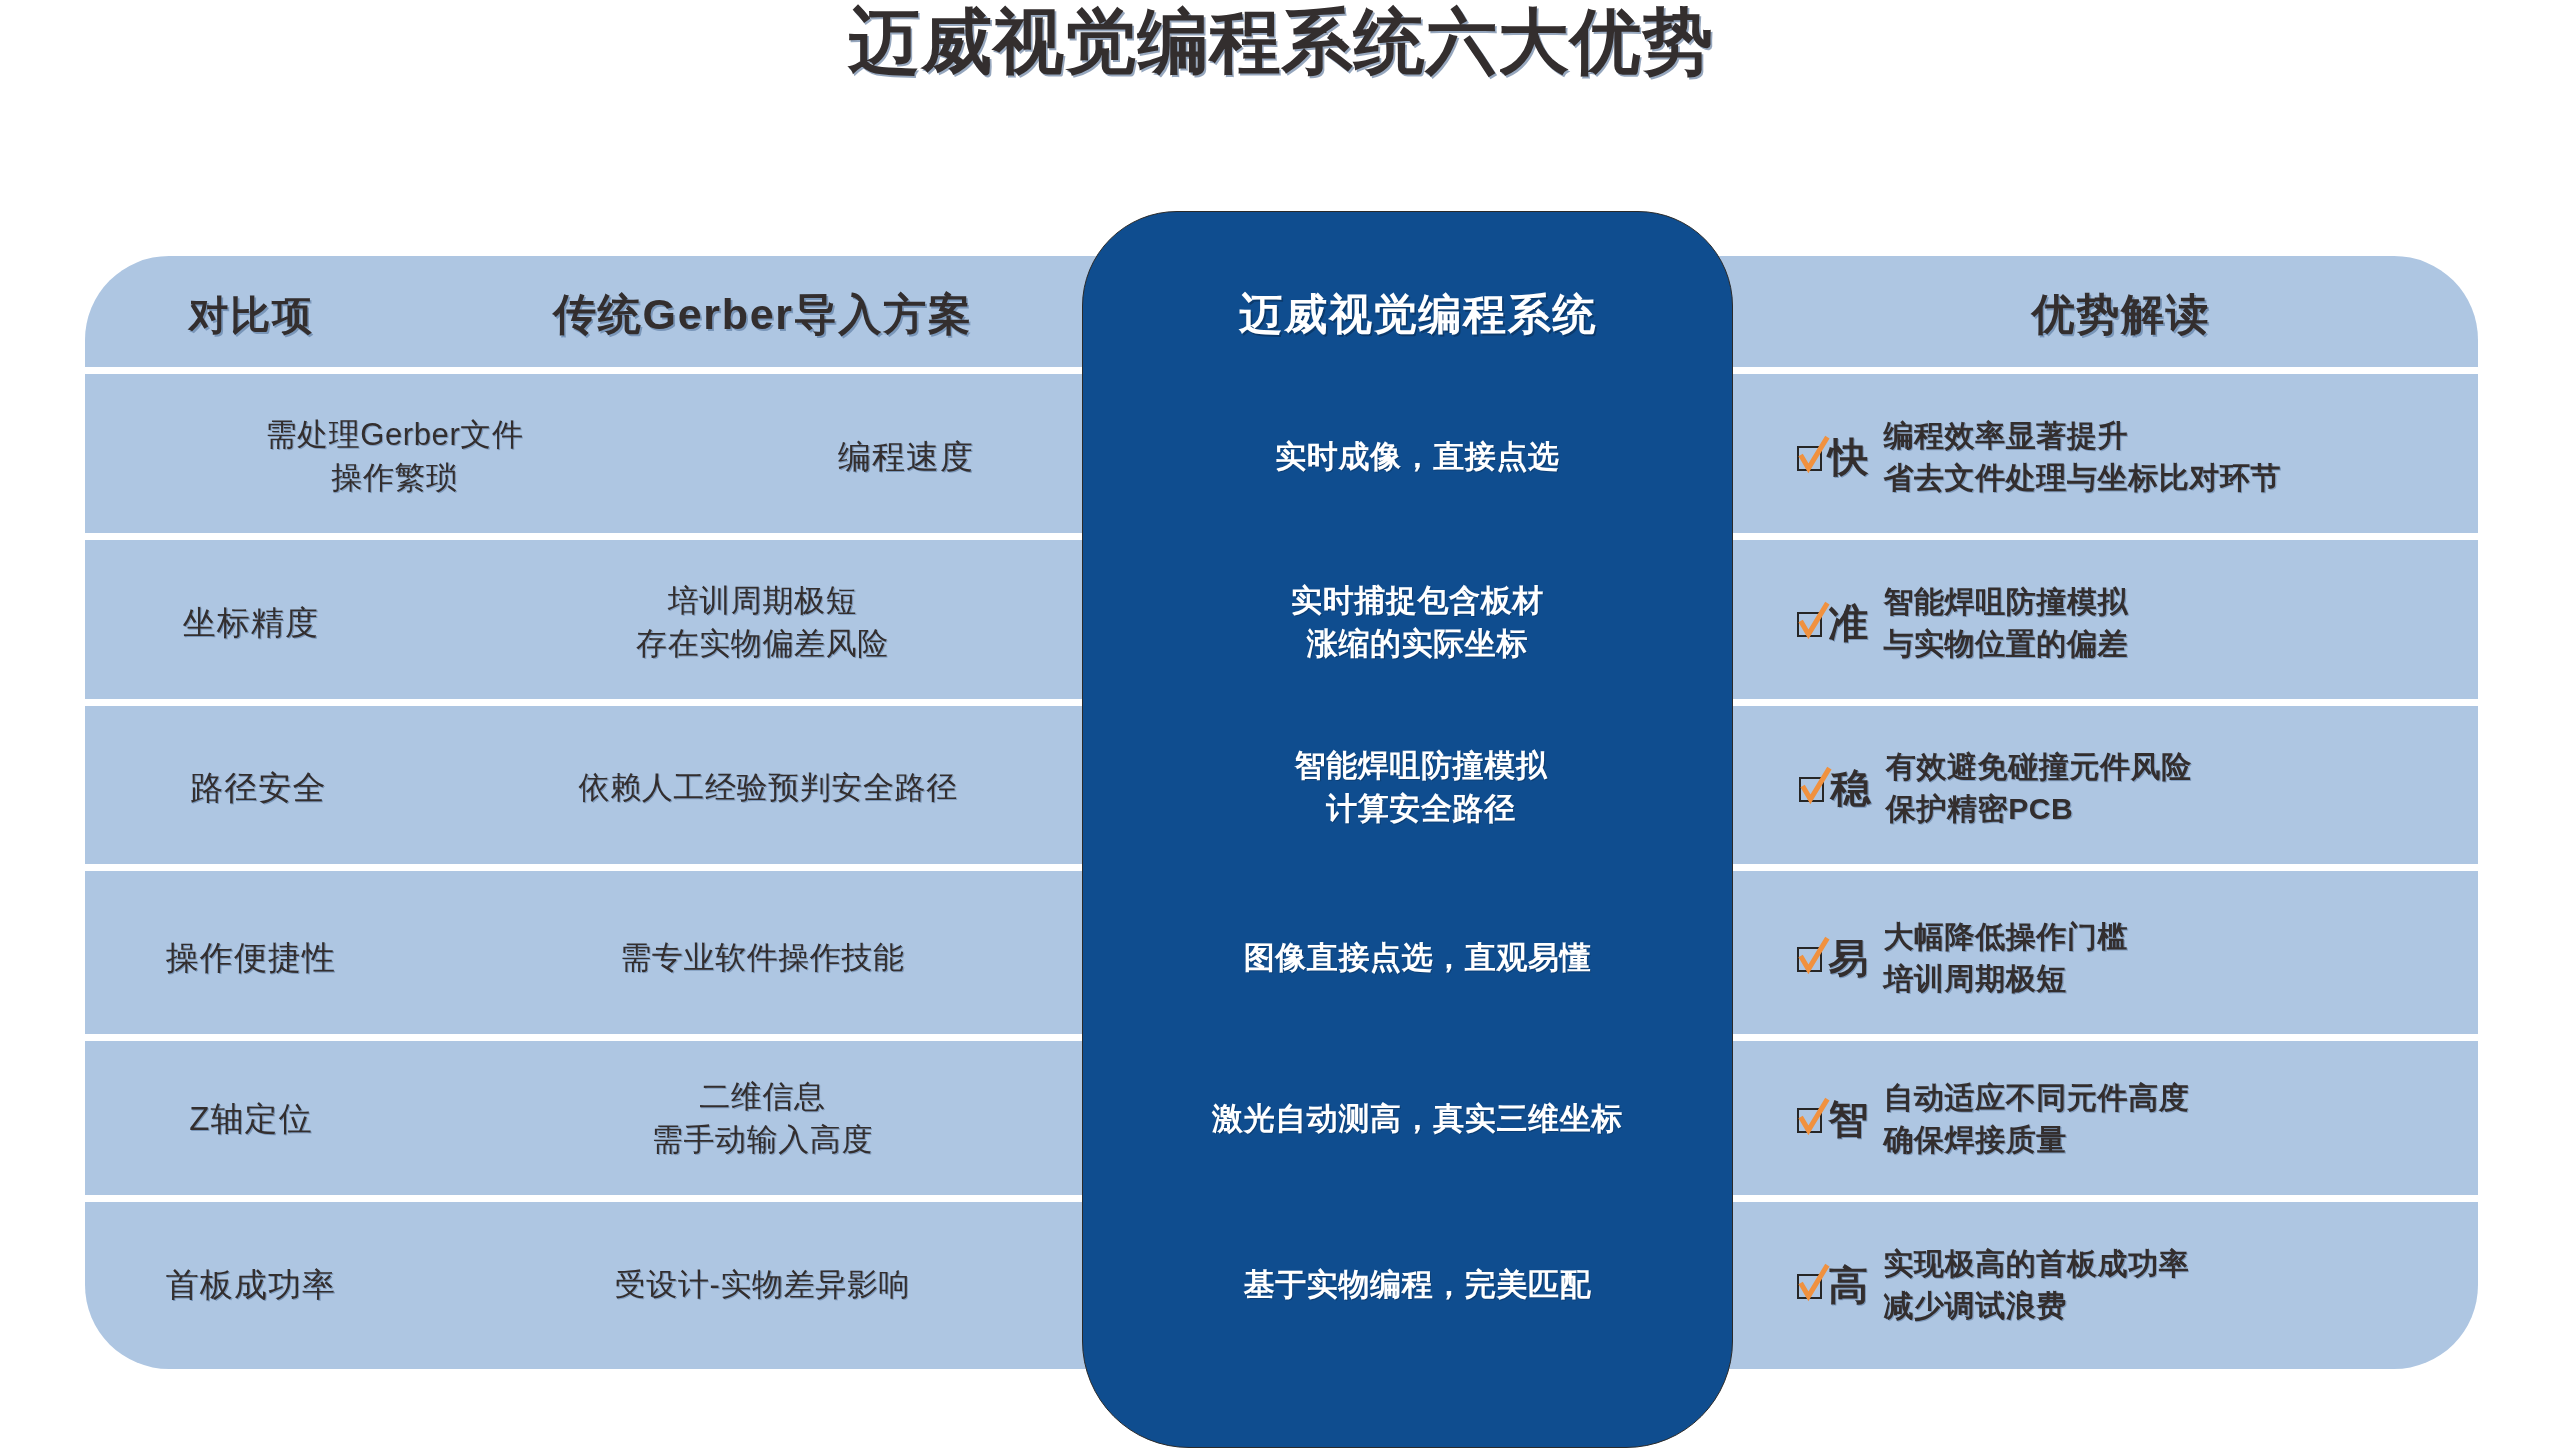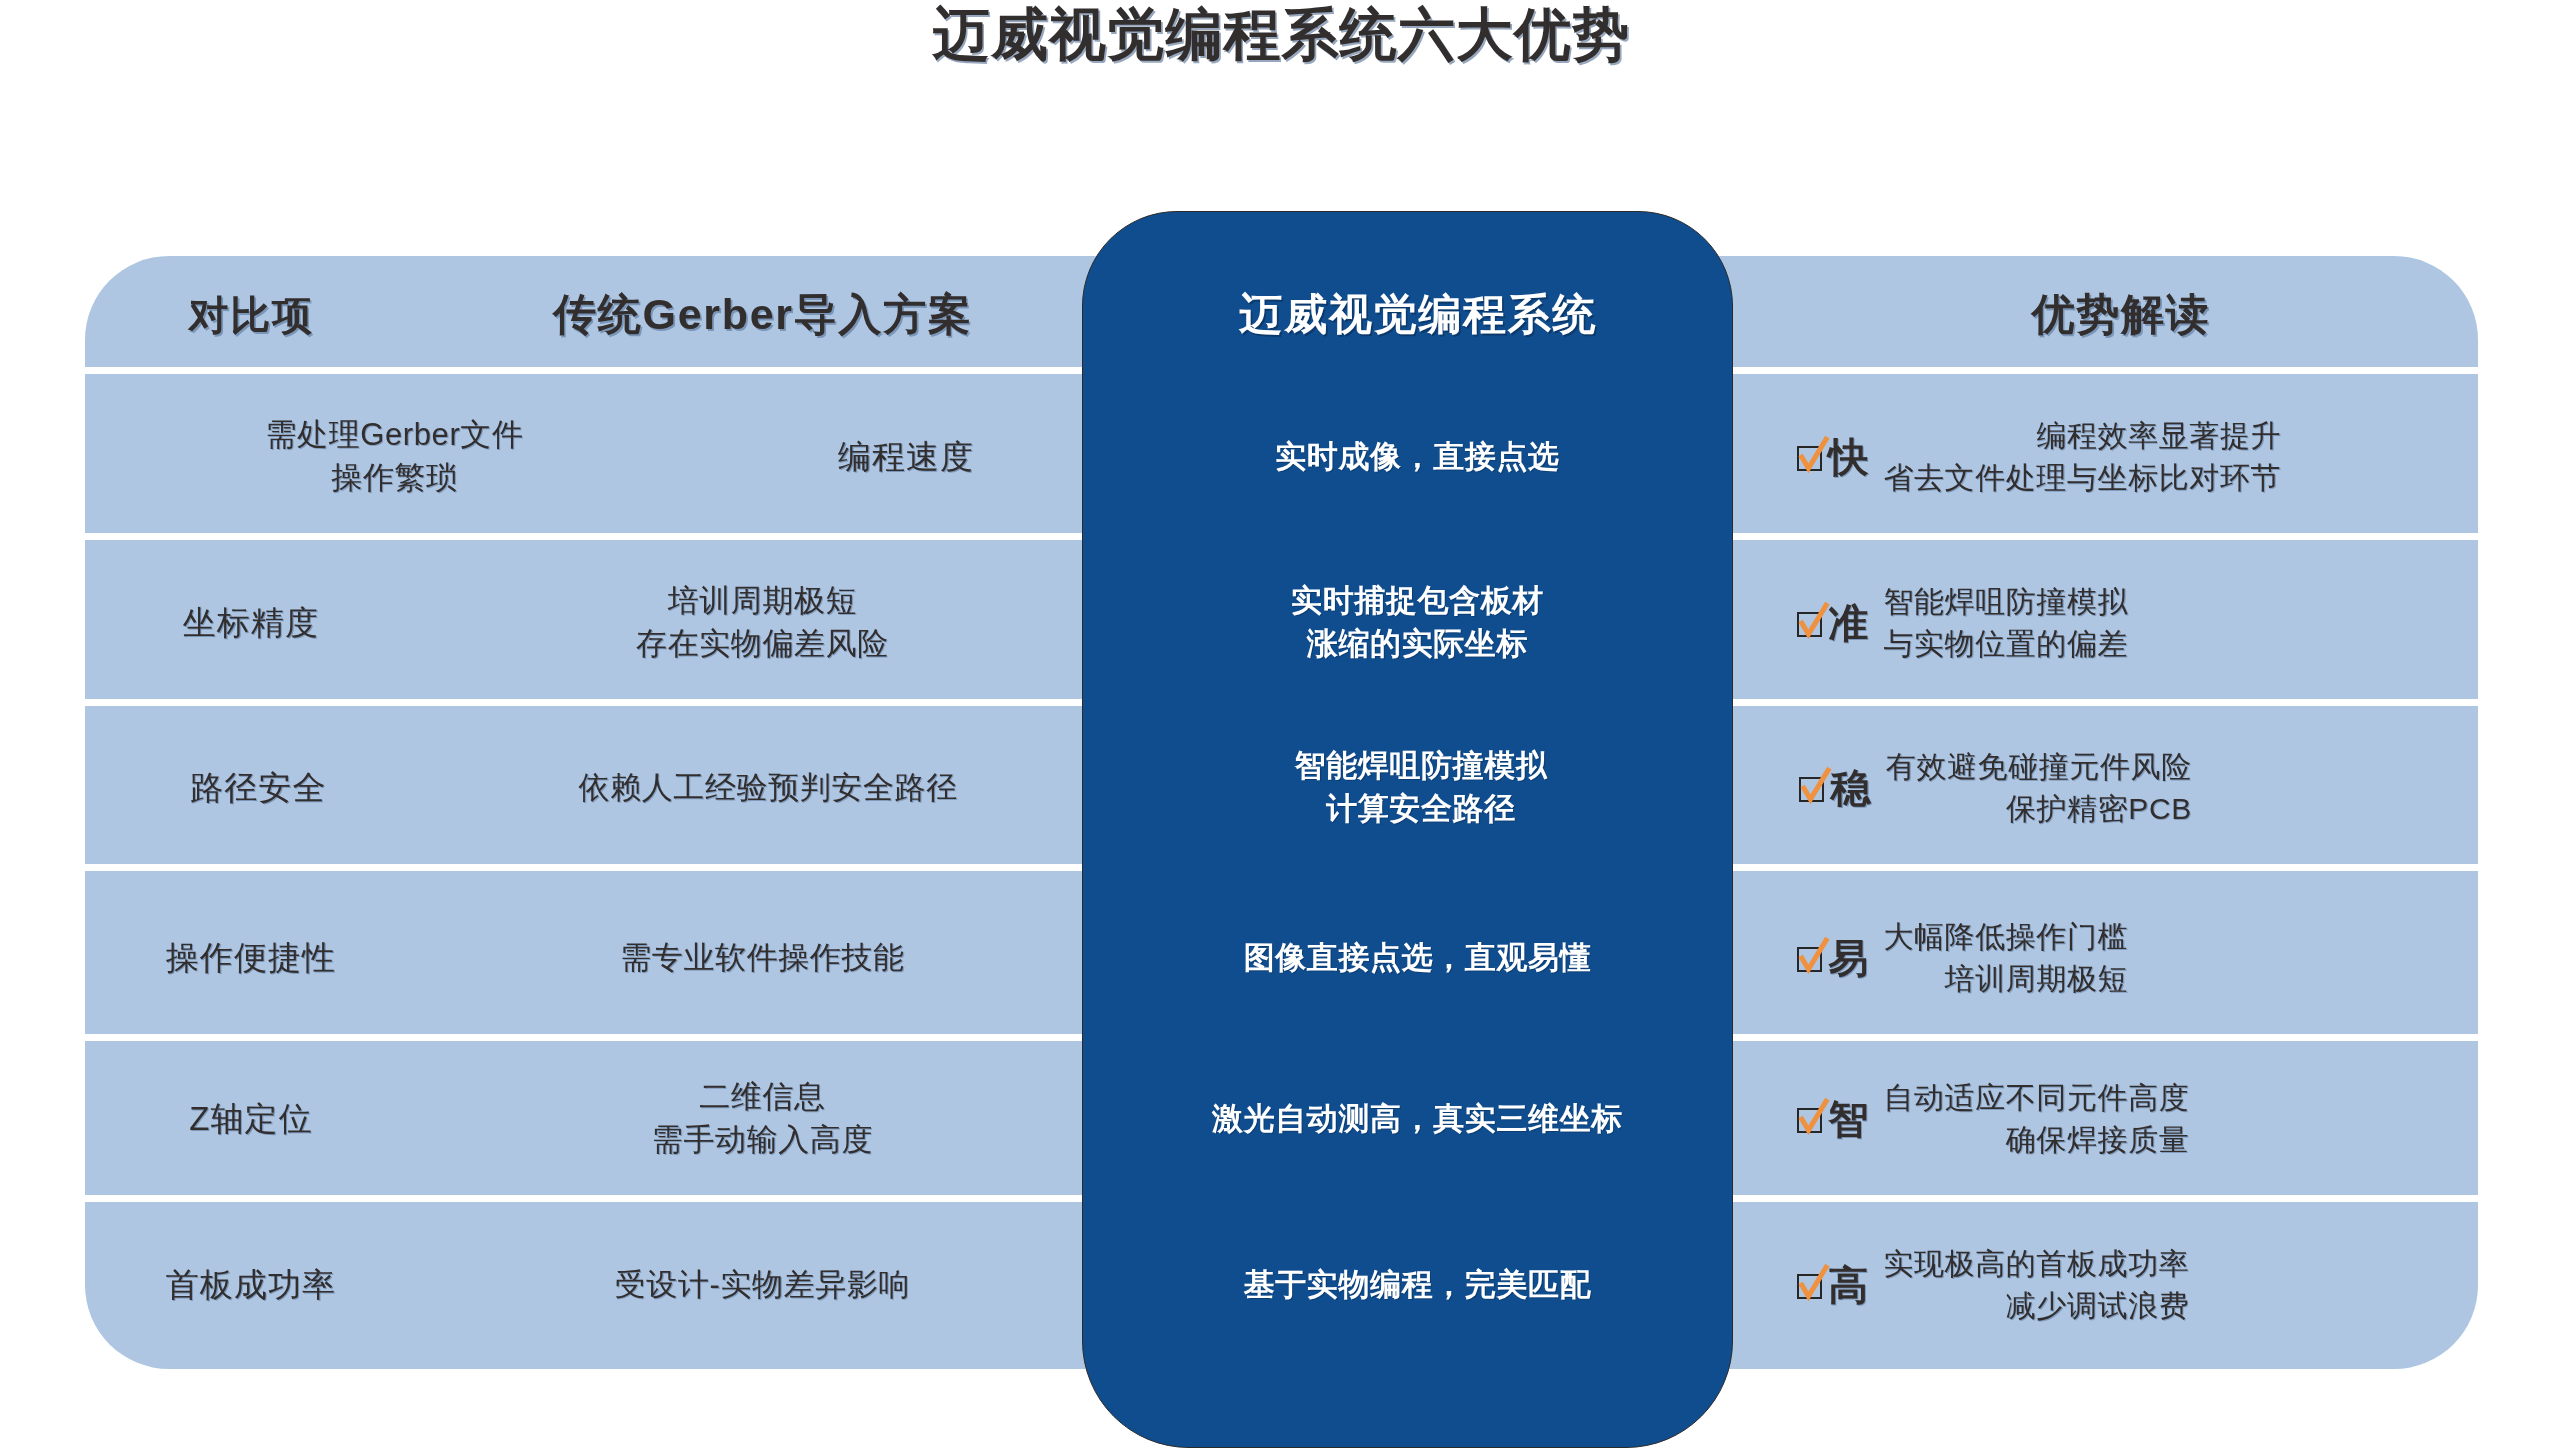--- a/index.html
+++ b/index.html
@@ -8,21 +8,21 @@
     background:#ffffff;
     font-family:"Liberation Sans","DejaVu Sans",sans-serif;
     overflow:hidden;
     position:relative;
   }
   
   #page-title{
     position:absolute;
     left:0;top:5.6px;width:2563px;
     text-align:center;
-    font-size:57px;
+    font-size:71px;
     font-weight:bold;
     letter-spacing:1.1px;
     color:#332e2e;
     line-height:1.0;
     text-shadow:1.7px 1.7px 0 rgba(23,60,110,.45);
     white-space:nowrap;
   }
   
   #table-wrap{
     position:absolute;
@@ -143,23 +143,24 @@
     font-weight:bold;
     letter-spacing:0.6px;
     color:#332e2e;
     text-shadow:1.1px 1.1px 0 rgba(23,60,110,.35);
     line-height:1;
   }
   .adv-lines{
     font-size:30px;
     line-height:1.4;
     letter-spacing:0.6px;
-    text-align:right;
+    text-align:left;
     color:#332e2e;
     text-shadow:1.1px 1.1px 0 rgba(23,60,110,.3);
+    font-weight:bold;
   }
   .line{display:block;white-space:nowrap;}
   .stack{display:flex;flex-direction:column;align-items:center;justify-content:center;}
 </style>
 </head>
 <body>
 
 <div id="page-title">迈威视觉编程系统六大优势</div>
 
 <div id="table-wrap">

